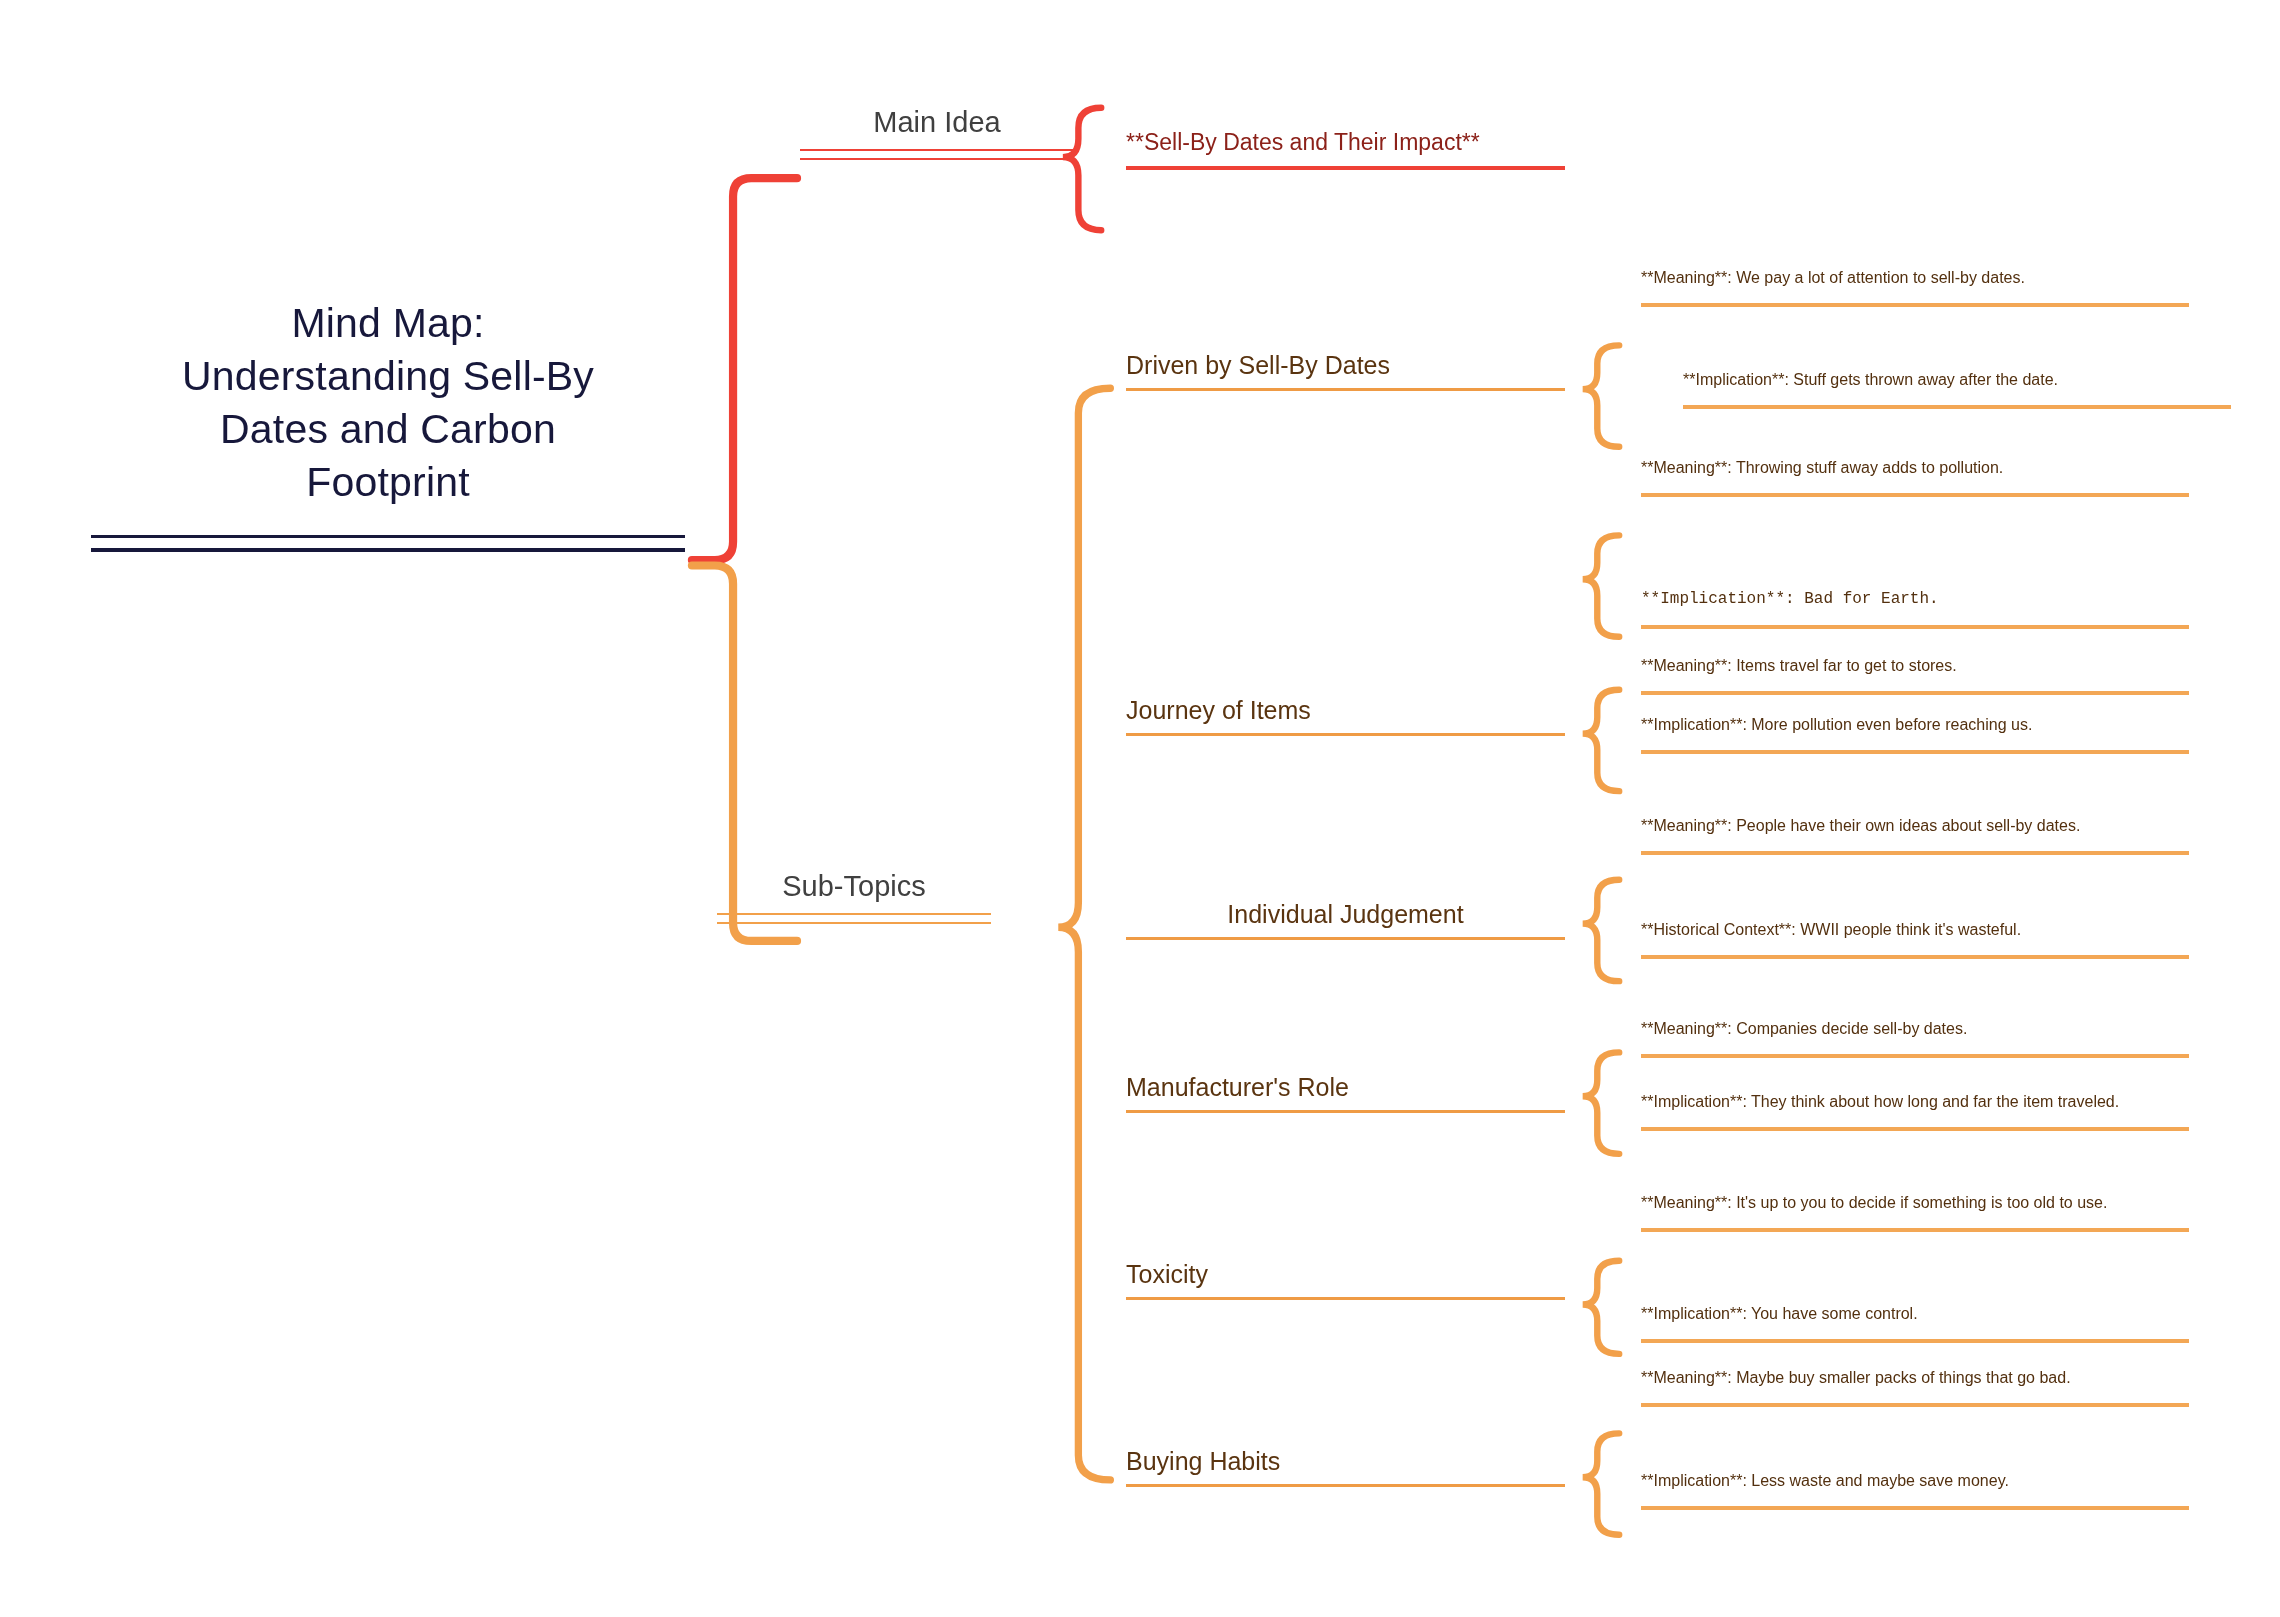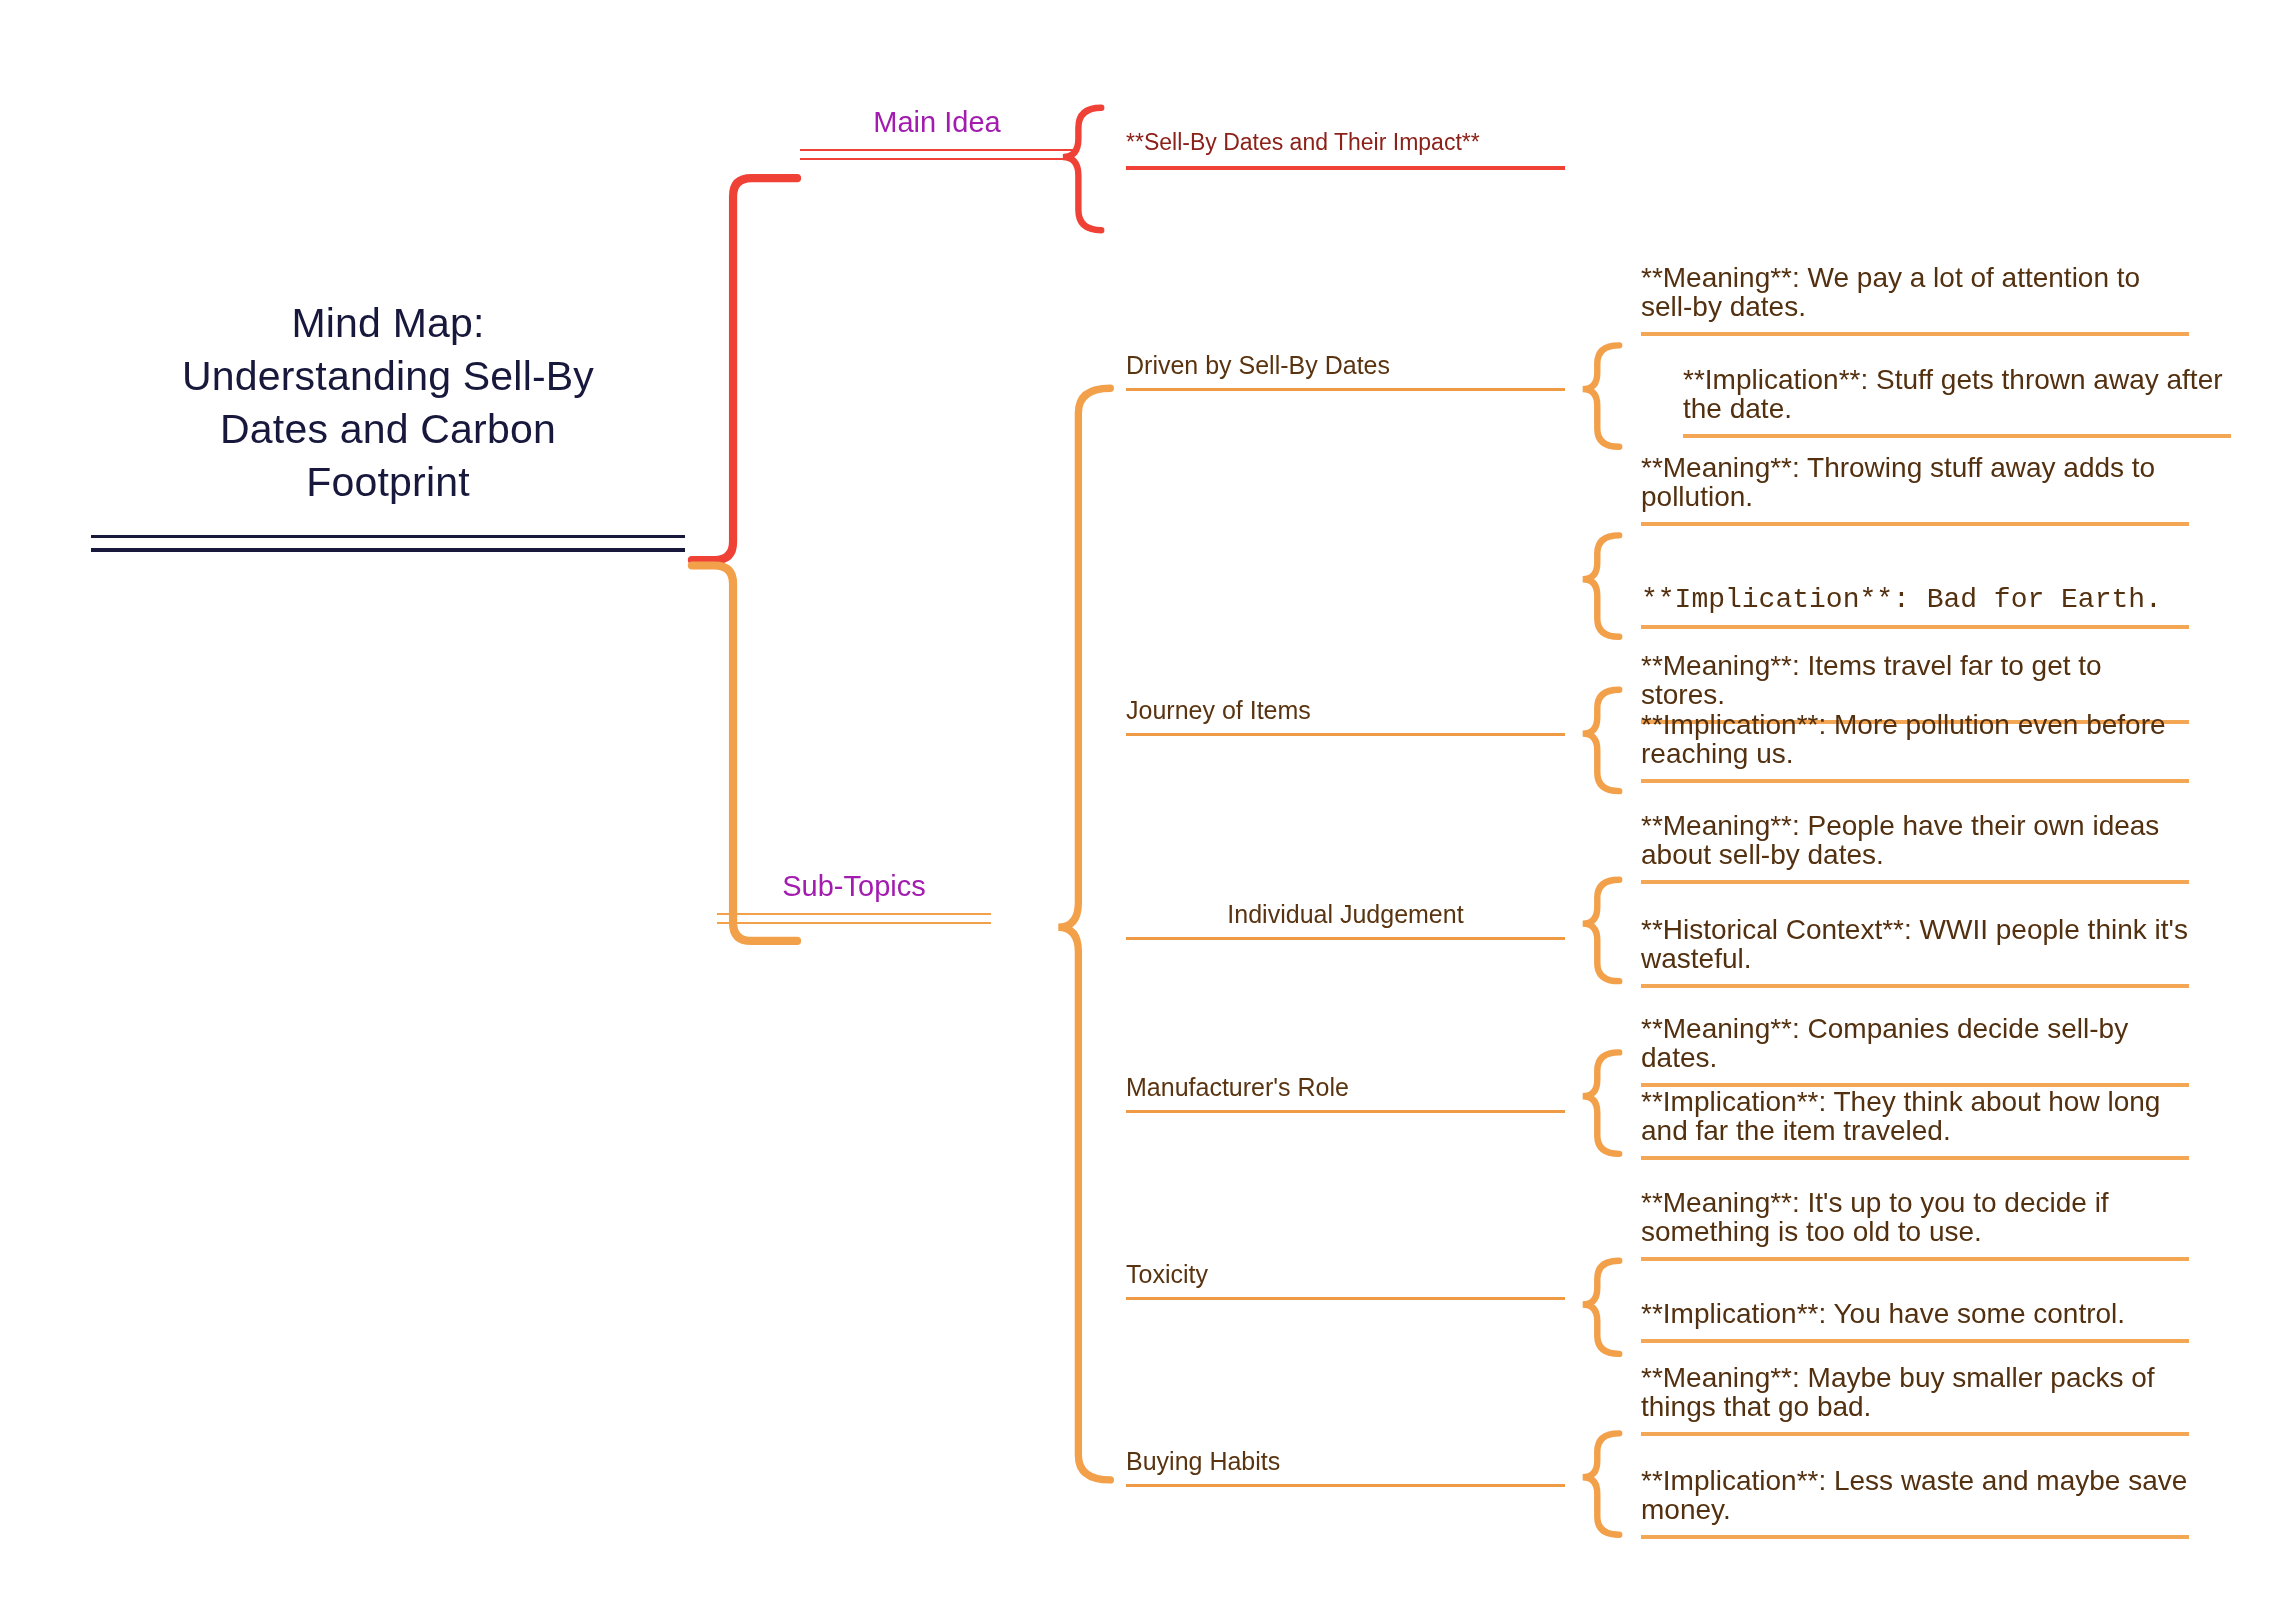--- a/index.html
+++ b/index.html
@@ -49,21 +49,21 @@
 
   
   .lvl1-node {
     position: absolute;
     width: 274px;
     text-align: center;
   }
   .lvl1-label {
     font-size: 29px;
     line-height: 37px;
-    color: #a21caf;
+    color: #404040;
     white-space: nowrap;
   }
   .lvl1-rule {
     margin-top: 8.2px;
     height: 7.3px;
   }
   .lvl1-rule.red {
     border-top: 2.7px solid #ef4136;
     border-bottom: 2.7px solid #ef4136;
   }
@@ -90,21 +90,21 @@
     border-bottom: 3.7px solid #ef9b45;
   }
 
   
   .leaf-node {
     position: absolute;
     left: 1641px;
     width: 548px;
   }
   .leaf-text {
-    font-size: 28px;
+    font-size: 16px;
     line-height: 29px;
     color: #53300f;
   }
   .leaf-rule {
     border-bottom: 4.6px solid #f3a755;
   }
 
   
   #leaf-main {
     position: absolute;

